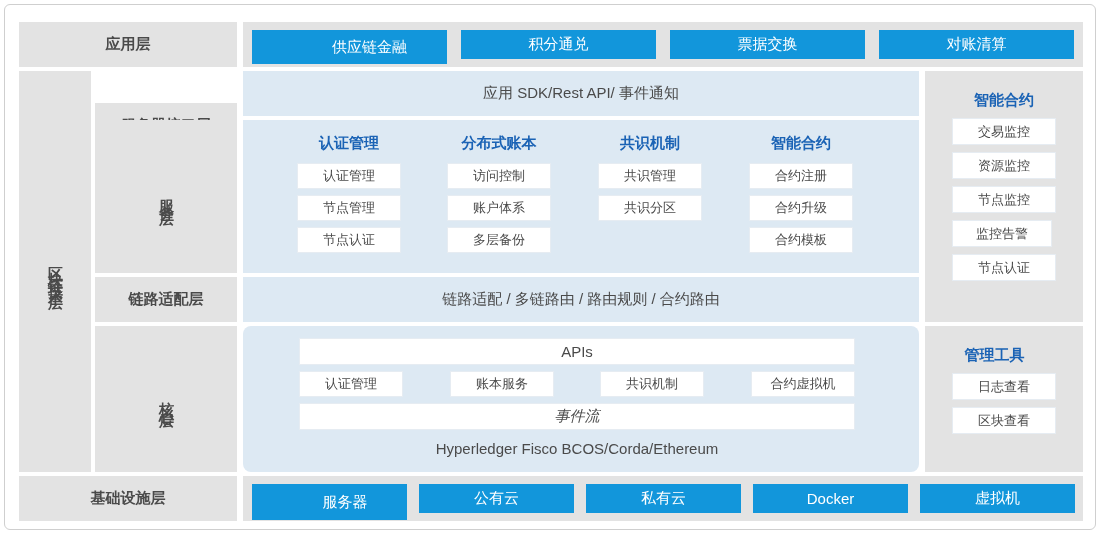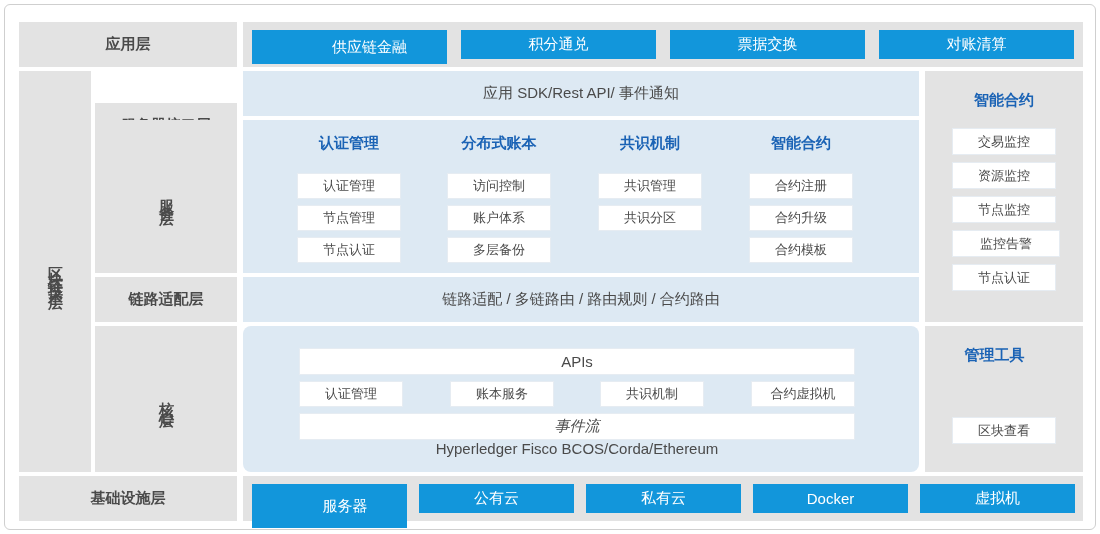--- a/index.html
+++ b/index.html
@@ -29,21 +29,21 @@
     display: flex; align-items: center; justify-content: center;
     font-size: 15px;
   }
   .lightblue {
     background: #dde9f3;
   }
   .white-chip {
     background: #ffffff;
     border: 1px solid #e6ecf2;
     display: flex; align-items: center; justify-content: center;
-    font-size: 13px; color: #4a4a4a; margin-top: 10px;
+    font-size: 13px; color: #4a4a4a;
   }
   .col-head {
     color: #1b63b5;
     font-weight: bold;
     font-size: 15px;
     text-align: center;
   }
   .panel-head {
     color: #1b63b5;
     font-weight: bold;
@@ -198,42 +198,45 @@
     </div>
     <div class="white-chip abs" style="left:27px; top:47px; width:104px; height:27px;">
       <span>交易监控</span>
     </div>
     <div class="white-chip abs" style="left:27px; top:81px; width:104px; height:27px;">
       <span>资源监控</span>
     </div>
     <div class="white-chip abs" style="left:27px; top:115px; width:104px; height:27px;">
       <span>节点监控</span>
     </div>
-    <div class="white-chip abs" style="left:27px; top:149px; width:108px; height:27px;">
+    <div class="white-chip abs" style="left:27px; top:149px; width:100px; height:27px;">
       <span>监控告警</span>
     </div>
     <div class="white-chip abs" style="left:27px; top:183px; width:104px; height:27px;">
       <span>节点认证</span>
     </div>
   </div>
 
   <div class="abs" style="left:920px; top:321px; width:158px; height:146px; background:#e3e3e3;">
     <div class="panel-head abs" style="left:0; top:20px; width:139px;">
       <span>管理工具</span>
     </div>
+    <div class="white-chip abs" style="left:27px; top:47px; width:104px; height:27px;">
+      <span>日志查看</span>
+    </div>
     <div class="white-chip abs" style="left:27px; top:81px; width:104px; height:27px;">
       <span>区块查看</span>
     </div>
   </div>
 
   <div class="gray-box abs" style="left:14px; top:471px; width:218px; height:45px;">
     <span>基础设施层</span>
   </div>
   <div class="abs" style="left:238px; top:471px; width:840px; height:45px; background:#e3e3e3;">
-    <div class="blue-btn abs" style="left:9px; top:8px; width:155px; height:44px;padding-left:31px;">
+    <div class="blue-btn abs" style="left:9px; top:8px; width:155px; height:36px;padding-left:31px;">
       <span>服务器</span>
     </div>
     <div class="blue-btn abs" style="left:176px; top:8px; width:155px; height:29px;">
       <span>公有云</span>
     </div>
     <div class="blue-btn abs" style="left:343px; top:8px; width:155px; height:29px;">
       <span>私有云</span>
     </div>
     <div class="blue-btn abs" style="left:510px; top:8px; width:155px; height:29px;">
       <span>Docker</span>

